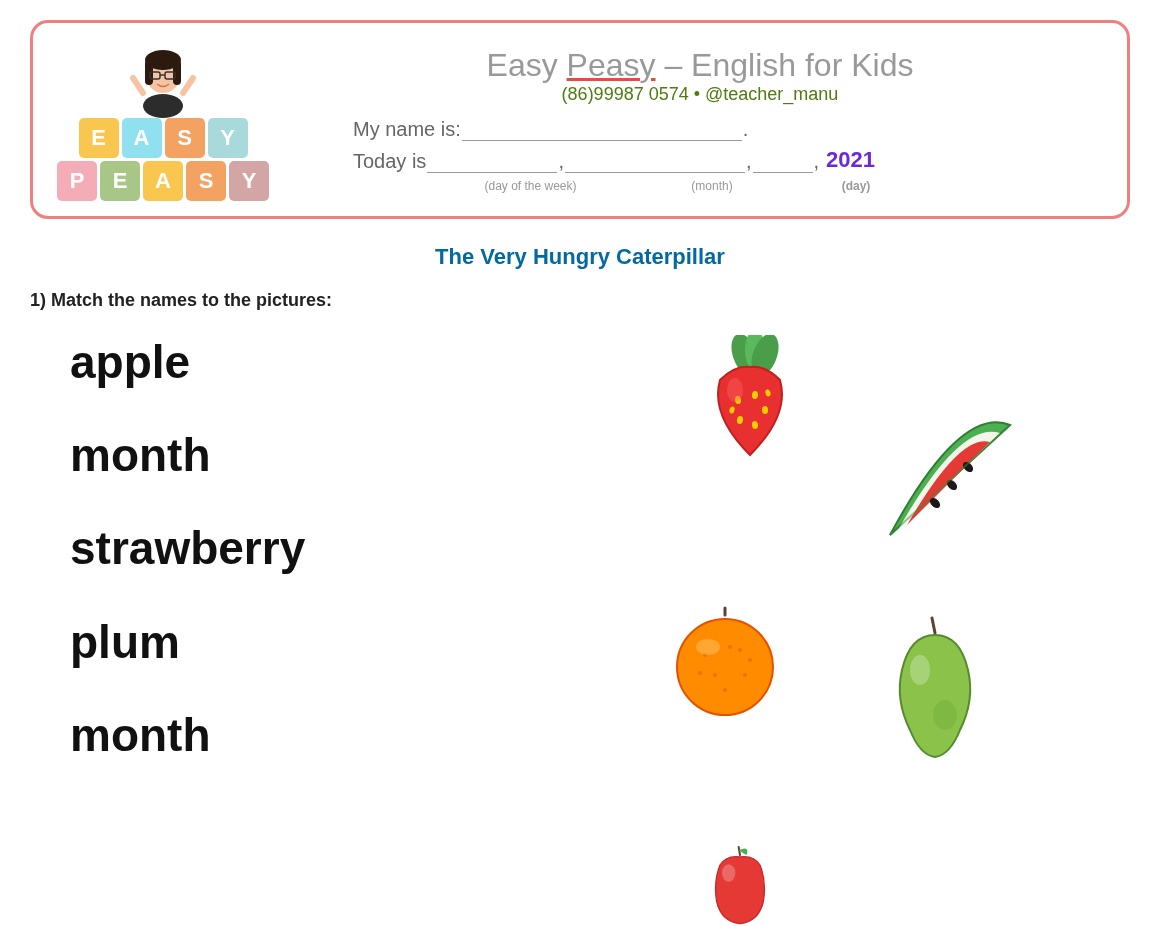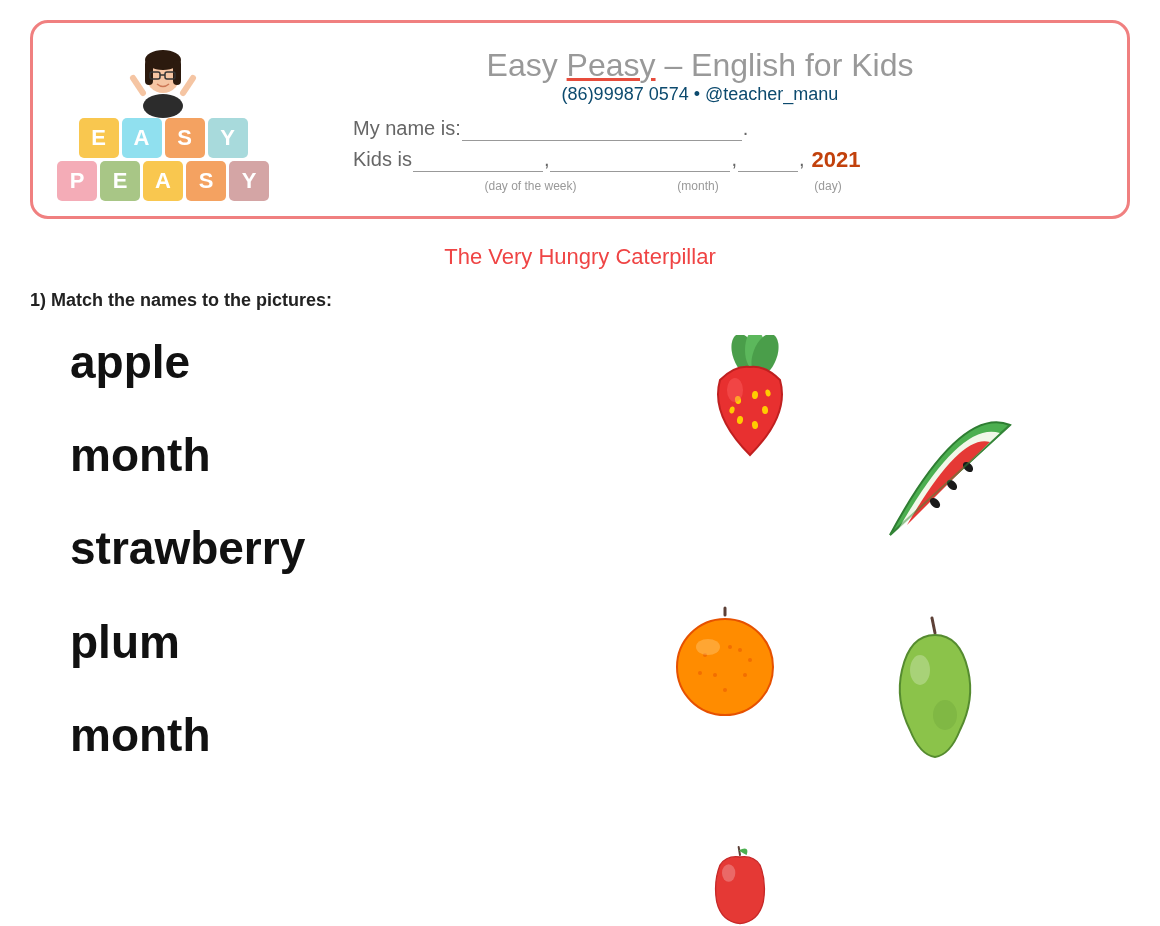--- a/index.html
+++ b/index.html
@@ -77,35 +77,35 @@
       color: #999;
     }
 
     .brand-title span {
       text-decoration: underline;
       text-decoration-color: #e74c3c;
     }
 
     .contact-line {
       font-size: 18px;
-      color: #0c4a6e;
+      color: #4d7c0f;
       margin-bottom: 12px;
     }
 
     .form-lines {
       text-align: left;
       padding-left: 60px;
     }
 
     .form-line {
       font-size: 20px;
       color: #666;
       margin-bottom: 6px;
       display: flex;
-      align-items: center;
+      align-items: flex-end;
       gap: 1px;
     }
 
     .underline-field {
       border-bottom: 1.5px solid #999;
       display: inline-block;
       min-width: 280px;
     }
 
     .underline-short {
@@ -121,23 +121,23 @@
     .field-label {
       font-size: 12px;
       color: #999;
       text-align: center;
     }
 
     
     .section-title {
       text-align: center;
       font-size: 22px;
-      font-weight: normal;
+      font-weight: bold;
       margin-bottom: 20px;
-      color: #ef4444;
+      color: #0369a1;
     }
 
     .question-label {
       font-size: 18px;
       font-weight: bold;
       margin-bottom: 24px;
       color: #222;
     }
 
     .matching-area {
@@ -254,33 +254,33 @@
       </div>
       <div class="contact-line">(86)99987 0574 • @teacher_manu</div>
 
       <div class="form-lines">
         <div class="form-line">
           <span>My name is:</span>
           <span class="underline-field">&nbsp;&nbsp;&nbsp;&nbsp;&nbsp;&nbsp;&nbsp;&nbsp;&nbsp;&nbsp;&nbsp;&nbsp;&nbsp;&nbsp;&nbsp;&nbsp;&nbsp;&nbsp;&nbsp;&nbsp;&nbsp;&nbsp;&nbsp;&nbsp;&nbsp;&nbsp;&nbsp;&nbsp;&nbsp;&nbsp;</span>
           <span>.</span>
         </div>
         <div class="form-line">
-          <span>Kids is</span>
+          <span>Today is</span>
           <span class="underline-field underline-short">&nbsp;&nbsp;&nbsp;&nbsp;&nbsp;&nbsp;&nbsp;&nbsp;&nbsp;&nbsp;&nbsp;&nbsp;&nbsp;&nbsp;</span>
           <span>,</span>
           <span class="underline-field underline-medium">&nbsp;&nbsp;&nbsp;&nbsp;&nbsp;&nbsp;&nbsp;&nbsp;&nbsp;&nbsp;&nbsp;&nbsp;&nbsp;&nbsp;&nbsp;&nbsp;&nbsp;</span>
           <span>,</span>
           <span class="underline-field underline-tiny">&nbsp;&nbsp;&nbsp;&nbsp;&nbsp;&nbsp;</span>
           <span>,</span>
-          <span style="font-size:22px; font-weight:bold; color:#c2410c; margin-left:6px;">2021</span>
-        </div>
-        <div style="display:flex; gap:0; padding-left:100px; margin-top:3px;">
+          <span style="font-size:22px; font-weight:bold; color:#6d28d9; margin-left:6px;">2021</span>
+        </div>
+        <div style="display:flex; gap:14px; padding-left:100px; margin-top:3px;">
           <span class="field-label" style="width:155px;">(day of the week)</span>
           <span class="field-label" style="width:180px;">(month)</span>
-          <span class="field-label" style="width:80px;">(day)</span>
+          <span class="field-label" style="width:80px;font-weight:bold;">(day)</span>
         </div>
       </div>
     </div>
   </div>
 
   <div class="section-title">The Very Hungry Caterpillar</div>
 
   <div class="question-label">1)  Match the names to the pictures:</div>
 
   <div class="matching-area">

